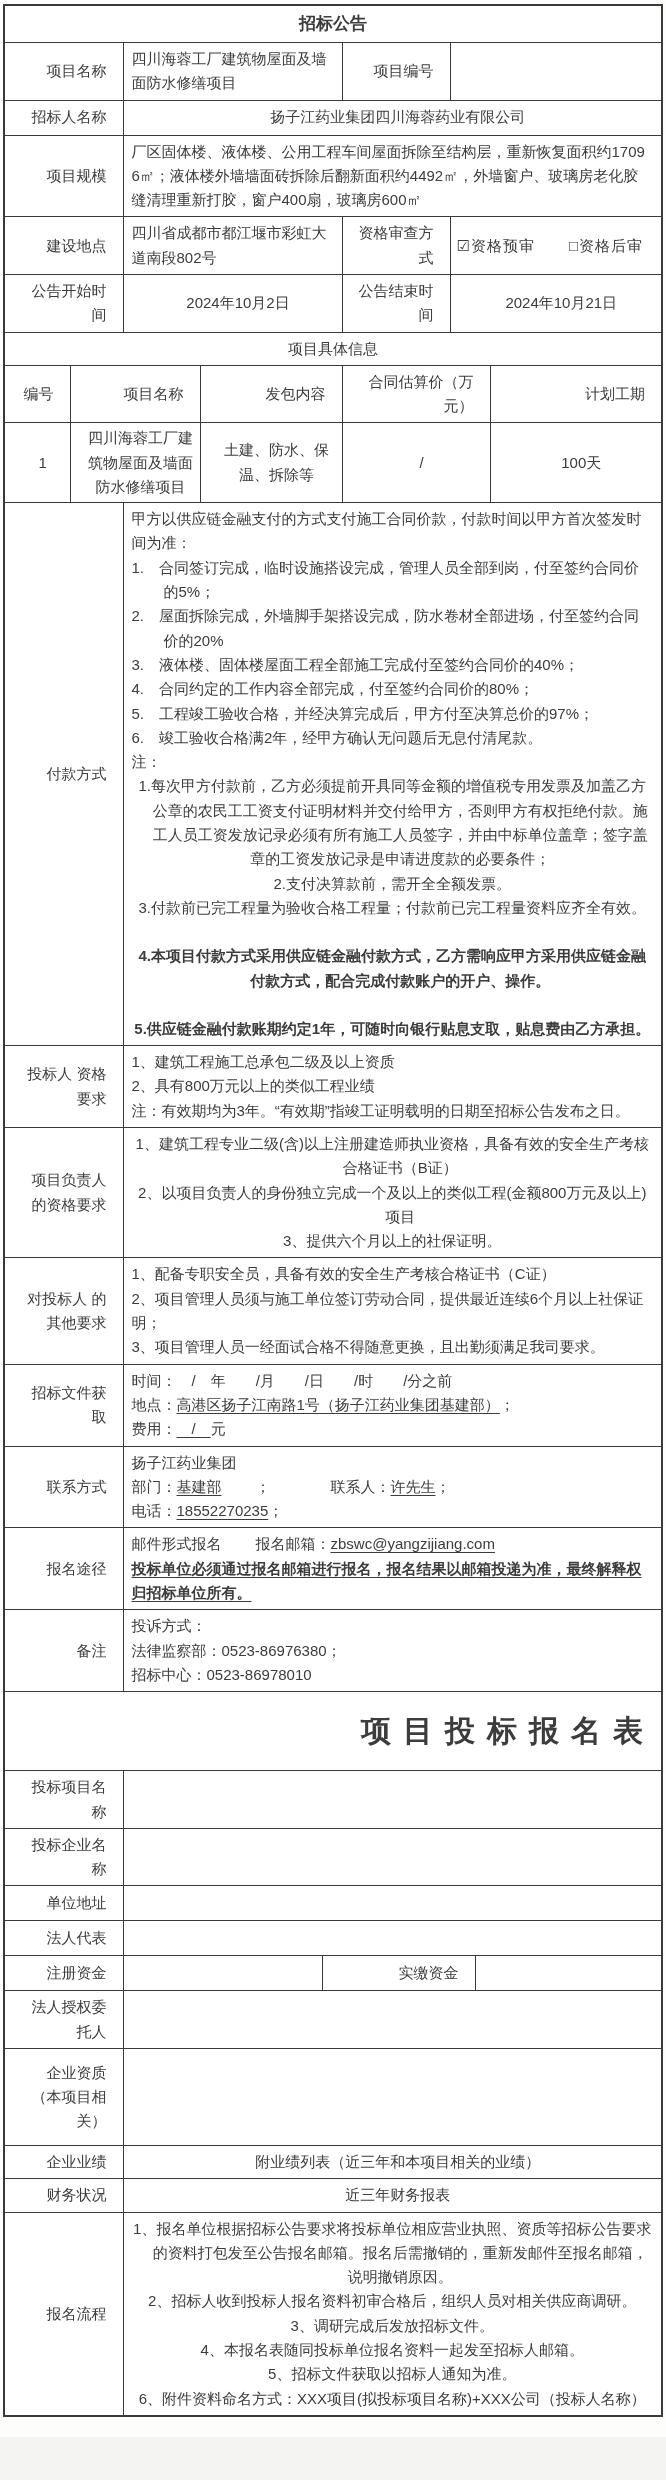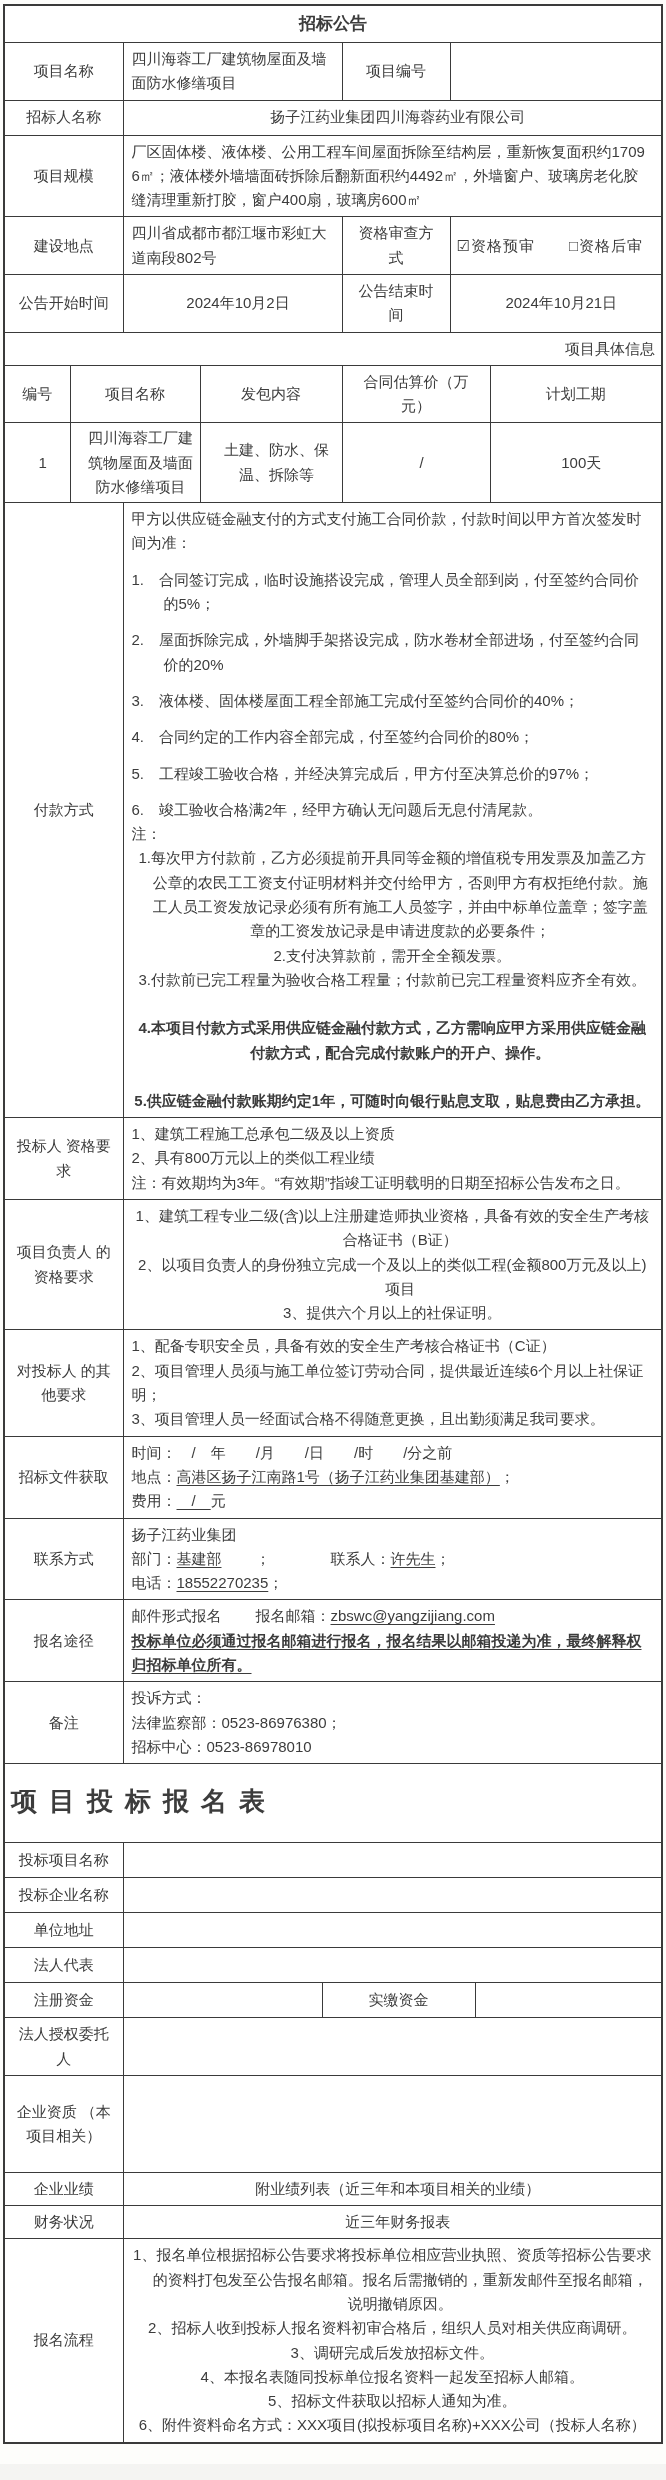--- a/index.html
+++ b/index.html
@@ -1,27 +1,27 @@
 <!DOCTYPE html>
 <html><head>
 <meta charset="utf-8">
 <style>
   html,body{margin:0;padding:0;background:#f4f4f2;}
   body{font-family:"Liberation Sans","DejaVu Sans",sans-serif;color:#3c3c3c;}
   .page{width:666px;margin:0 auto;background:#fdfdfb;padding:4px 3px 20px 3px;box-sizing:border-box;}
   table{border-collapse:collapse;width:658px;table-layout:fixed;background:#fff;}
   td{border:1px solid #3a3a3a;padding:3px 6px;font-size:15px;line-height:1.62;vertical-align:middle;word-break:break-all;}
   table{border:2px solid #3a3a3a;}
-  .label{text-align:center;padding:4px 9px;}
+  .label{text-align:right;padding:4px 16px;}
   .center{text-align:center;padding-left:17px;}
   .content{vertical-align:top;text-align:left;padding:4px 8px;}
   .doc-title{font-weight:bold;font-size:17px;text-align:center;height:30px;margin-top:9px;}
-  .section-title{text-align:right;height:26px;}
-  .form-title{font-family:Liberation Mono, monospace;font-size:26px;letter-spacing:12px;text-align:left;font-weight:600;height:72px;}
-  .num-item{padding-left:32px;text-indent:-32px;margin-top:12px;}
+  .section-title{text-align:center;height:26px;}
+  .form-title{font-family:Liberation Sans, sans-serif;font-size:30px;letter-spacing:12px;text-align:right;font-weight:600;height:72px;}
+  .num-item{padding-left:32px;text-indent:-32px;}
   .hang{padding-left:16px;text-indent:-16px;text-align:center;}
   .bold{font-weight:bold;margin-top:24px;}
   .u{text-decoration:underline;text-underline-offset:3px;}
   .bold-u{font-weight:bold;text-decoration:underline;text-underline-offset:3px;}
   .tall-95 div{min-height:88px;}
   .h28{height:26px;}
   .h50{height:48px;}
   .h74{height:70px;}
   .vmid{vertical-align:middle;}
   .gap-right{margin-right:34px;font-family:Liberation Serif, serif;}

